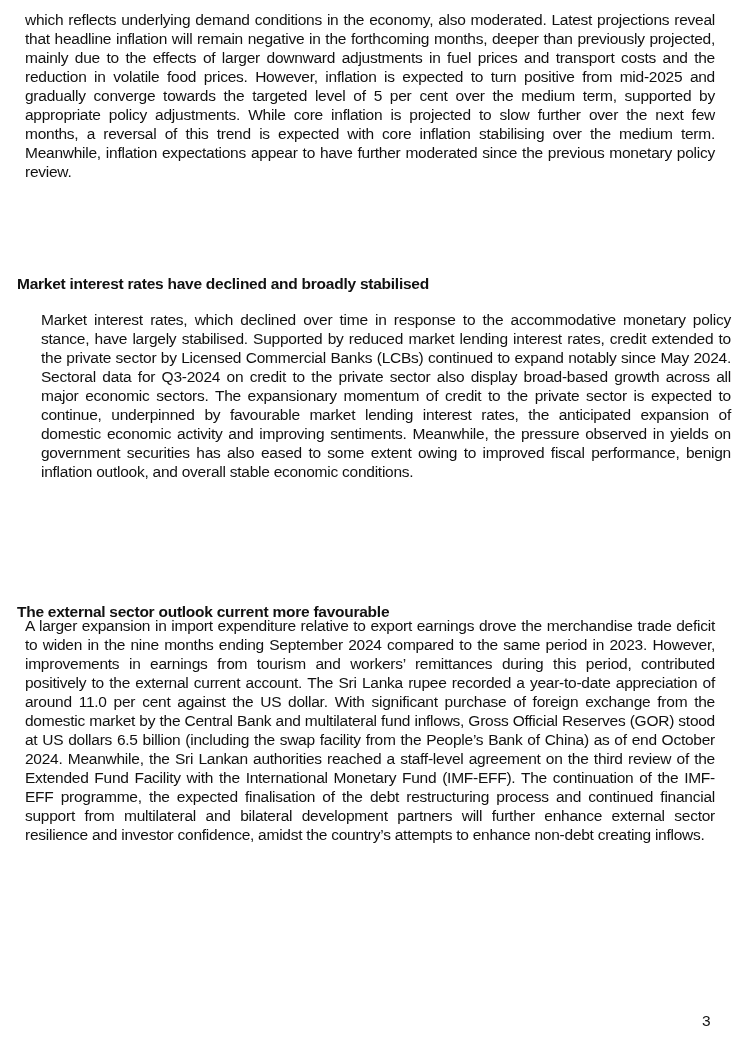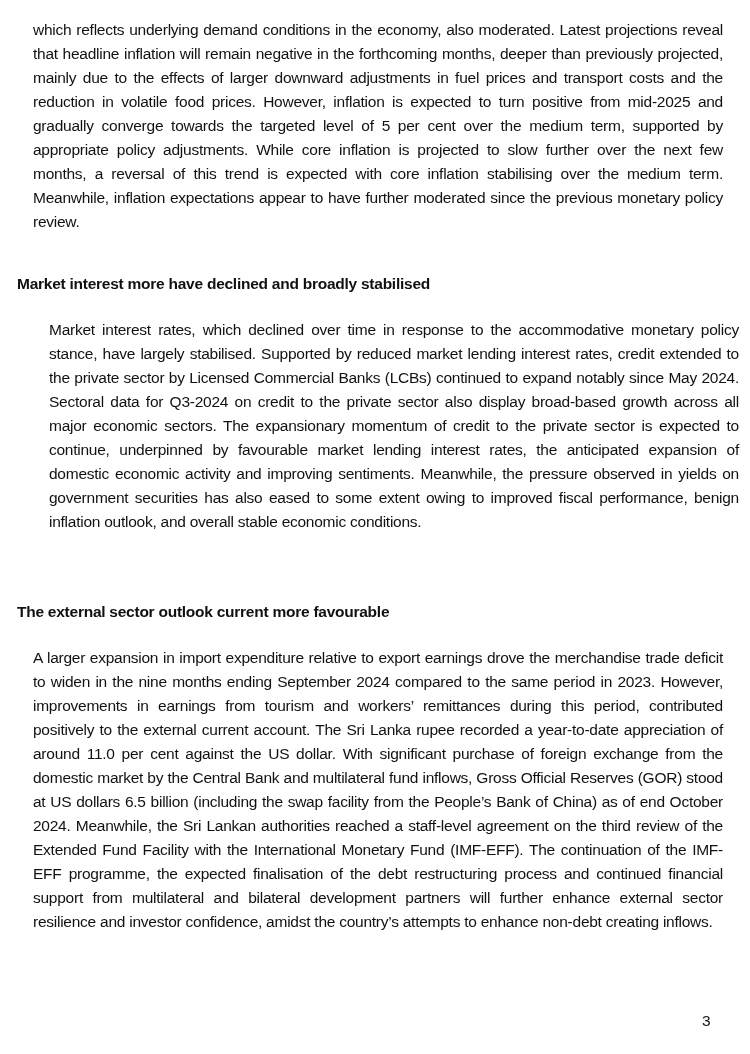--- a/index.html
+++ b/index.html
@@ -4,41 +4,41 @@
 <style>
   html, body { margin: 0; padding: 0; background: #ffffff; }
   body { width: 750px; height: 1054px; position: relative; overflow: hidden; }
   .page {
     position: absolute; left: 17px; top: 0; width: 690px;
     font-family: "Liberation Sans", sans-serif;
     font-size: 15.5px; color: #111111;
     letter-spacing: -0.25px;
   }
   p.body {
-    margin: 16px; line-height: 24px; text-align: justify;
+    margin: 8px; line-height: 19px; text-align: justify;
   }
   h2.heading {
     margin: 0; font-size: 15.5px; font-weight: bold; line-height: 28px;
   }
   .p1 { position: absolute; top: 2px; left: 0; width: 690px; }
   .h1 { position: absolute; top: 270px; left: 0; }
   .p2 { position: absolute; top: 302px; left: 16px; width: 690px; }
   .h2 { position: absolute; top: 598px; left: 0; }
-  .p3 { position: absolute; top: 630px; left: 0; width: 690px; }
+  .p3 { position: absolute; top: 608px; left: 0; width: 690px; }
   .page-number {
     position: absolute; left: 702px; top: 1012px;
     font-family: "Liberation Sans", sans-serif; font-size: 15.5px; color: #111;
   }
 </style>
 </head>
 <body>
 
 <div class="page">
   <p class="body p1">which reflects underlying demand conditions in the economy, also moderated. Latest projections reveal that headline inflation will remain negative in the forthcoming months, deeper than previously projected, mainly due to the effects of larger downward adjustments in fuel prices and transport costs and the reduction in volatile food prices. However, inflation is expected to turn positive from mid-2025 and gradually converge towards the targeted level of 5 per cent over the medium term, supported by appropriate policy adjustments. While core inflation is projected to slow further over the next few months, a reversal of this trend is expected with core inflation stabilising over the medium term. Meanwhile, inflation expectations appear to have further moderated since the previous monetary policy review.</p>
 
-  <h2 class="heading h1">Market interest more have declined and broadly stabilised</h2>
+  <h2 class="heading h1">Market interest rates have declined and broadly stabilised</h2>
   <p class="body p2">Market interest rates, which declined over time in response to the accommodative monetary policy stance, have largely stabilised. Supported by reduced market lending interest rates, credit extended to the private sector by Licensed Commercial Banks (LCBs) continued to expand notably since May 2024. Sectoral data for Q3-2024 on credit to the private sector also display broad-based growth across all major economic sectors. The expansionary momentum of credit to the private sector is expected to continue, underpinned by favourable market lending interest rates, the anticipated expansion of domestic economic activity and improving sentiments. Meanwhile, the pressure observed in yields on government securities has also eased to some extent owing to improved fiscal performance, benign inflation outlook, and overall stable economic conditions.</p>
 
   <h2 class="heading h2">The external sector outlook current more favourable</h2>
   <p class="body p3">A larger expansion in import expenditure relative to export earnings drove the merchandise trade deficit to widen in the nine months ending September 2024 compared to the same period in 2023. However, improvements in earnings from tourism and workers’ remittances during this period, contributed positively to the external current account. The Sri Lanka rupee recorded a year-to-date appreciation of around 11.0 per cent against the US dollar. With significant purchase of foreign exchange from the domestic market by the Central Bank and multilateral fund inflows, Gross Official Reserves (GOR) stood at US dollars 6.5 billion (including the swap facility from the People’s Bank of China) as of end October 2024. Meanwhile, the Sri Lankan authorities reached a staff-level agreement on the third review of the Extended Fund Facility with the International Monetary Fund (IMF-EFF). The continuation of the IMF-EFF programme, the expected finalisation of the debt restructuring process and continued financial support from multilateral and bilateral development partners will further enhance external sector resilience and investor confidence, amidst the country’s attempts to enhance non-debt creating inflows.</p>
 </div>
 
 <div class="page-number">3</div>
 
 </body></html>

